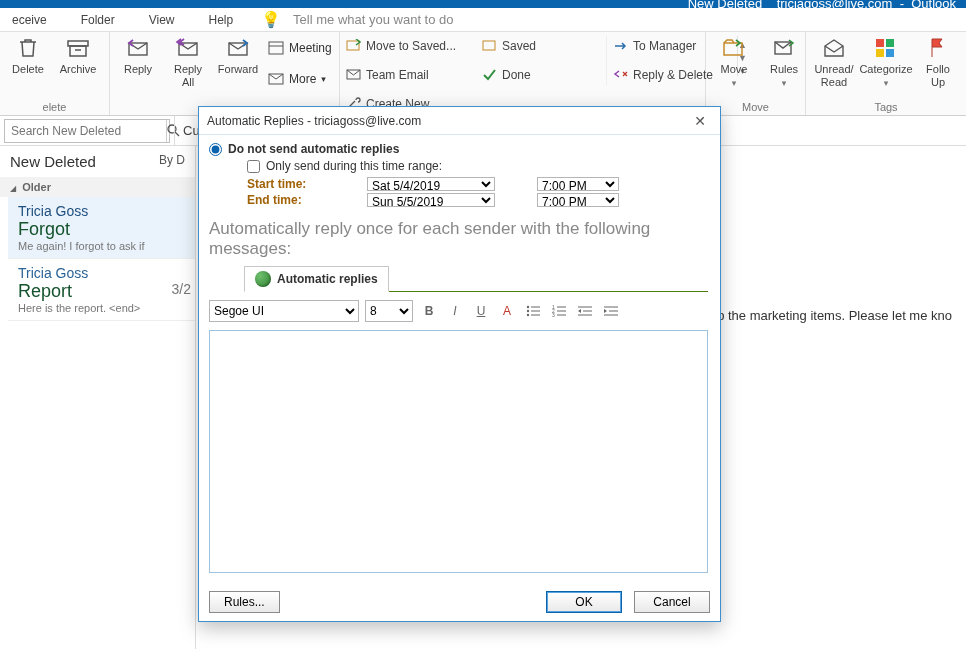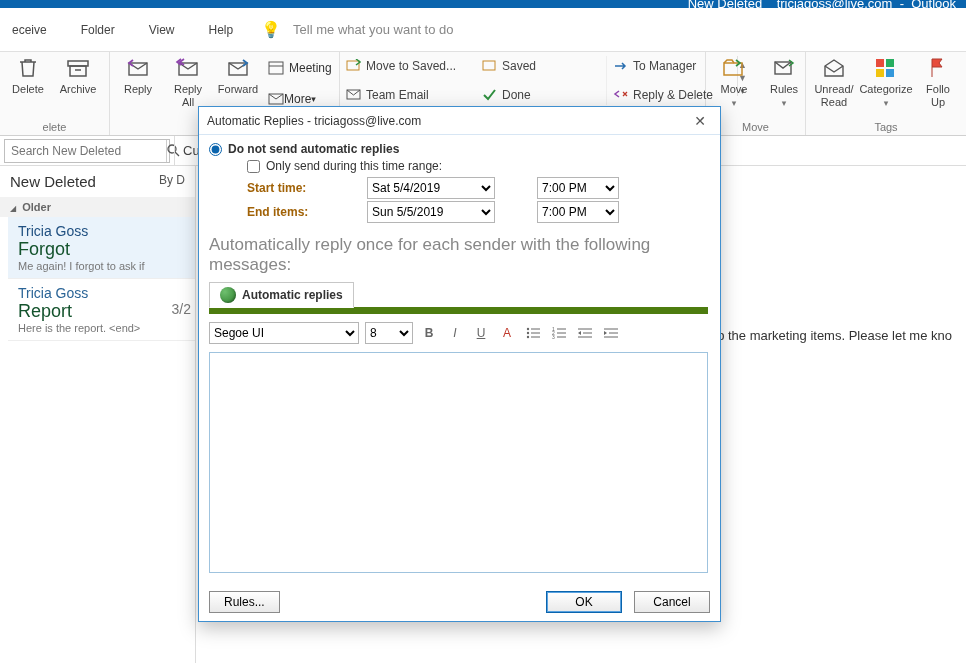--- a/index.html
+++ b/index.html
@@ -1,19 +1,19 @@
 <!DOCTYPE html>
 <html><head>
 <meta charset="utf-8">
 <style>
   * { box-sizing: border-box; margin: 0; padding: 0; }
   body { font-family: "Segoe UI", Tahoma, sans-serif; font-size: 12px; background: #fff; width: 966px; height: 663px; overflow: hidden; position: relative; color: #333; }
   .titlebar { background: #0a64ad; height: 8px; position: relative; }
   .titlebar-labels { position:absolute; right:10px; top:-4px; color:#fff; font-size:13px; white-space:nowrap; }
-  .menubar { display:flex; align-items:center; height:44px; border-bottom:1px solid #e0e0e0; padding:0 6px; gap:22px; color:#444; }
+  .menubar { display:flex; align-items:center; height:24px; border-bottom:1px solid #e0e0e0; padding:0 6px; gap:22px; color:#444; }
   .menubar .menu-item { padding:0 6px; }
   .menubar .bulb { color:#777; font-size:16px; }
   .menubar .tellme { color:#888; font-size:13px; margin-left:-10px;}
   .ribbon { display:flex; height:84px; border-bottom:1px solid #d0d0d0; background:#fafafa; }
   .ribbon .group { display:flex; flex-direction:column; justify-content:space-between; border-right:1px solid #e0e0e0; padding:4px 8px 0 8px;}
   .ribbon .group-body { display:flex; gap:10px; align-items:flex-start; }
   .ribbon .btn { display:flex; flex-direction:column; align-items:center; font-size:11px; color:#444; gap:3px; min-width:40px; }
   .ribbon .btn .ic { width:28px; height:24px; display:flex; align-items:center; justify-content:center; }
   .ribbon .group-label { text-align:center; font-size:11px; color:#757575; padding:2px 0 2px 0; border-top:1px solid transparent;}
   .quicksteps { display:flex; flex-direction:column; gap:13px; font-size:12px; color:#444; padding:2px 6px;}
@@ -43,25 +43,25 @@
   .dlg-title { height:28px; display:flex; align-items:center; justify-content:space-between; padding:0 8px; font-size:12px; color:#333; border-bottom:1px solid #d7e6f4;}
   .dlg-title .close { font-size:14px; color:#555; padding:2px 6px;}
   .dlg-body { padding:6px 12px 10px 10px; flex:1; display:flex; flex-direction:column;}
   .radio-row { display:flex; align-items:center; gap:6px; font-size:12px; padding:1px 0;}
   .radio-row input[type=radio] { accent-color:#0a64ad; }
   .sub { margin-left:38px; }
   .cbrow { display:flex; align-items:center; gap:6px; font-size:12px; margin:2px 0 4px 0; color:#333;}
   .cbrow input[type=checkbox]{ accent-color:#0a64ad; width:13px; height:13px; border:1px solid #999;}
   .timerow { display:flex; align-items:center; gap:10px; font-size:12px; margin:2px 0;}
   .timerow .lbl { width:110px; text-align:left; color:#a16207;font-weight:bold;}
-  .timerow select { font-size:12px; height:22px; border:1px solid #b5b5b5; background:#fff;}
+  .timerow select { font-size:12px; height:14px; border:1px solid #b5b5b5; background:#fff;}
   .timerow .date { width:128px;}
   .timerow .time { width:82px; margin-left:32px;}
   .hint { font-size:17px; color:#888; margin:10px 0 6px 0;}
-  .tab { display:flex; border-bottom:7px solid #4d7c0f;}
+  .tab { display:flex; border-bottom:1px solid #4d7c0f;margin-left:35px;}
   .tabbtn { display:flex; gap:6px; align-items:center; border:1px solid #c7c7c7; border-bottom:1px solid #fff; background:#fff; padding:4px 10px; font-size:12px; font-weight:bold; color:#333; position:relative; top:1px;}
   .globeicon { width:16px; height:16px; background: radial-gradient(circle at 30% 30%, #6fc06f, #2c7d2c); border-radius:50%; box-shadow: inset -1px -1px 2px rgba(0,0,0,.3); position:relative;}
   .fmtbar { display:flex; align-items:center; gap:6px; margin:8px 0;}
   .fmtbar select { font-size:12px; height:22px; border:1px solid #b5b5b5; background:#fff;}
   .fmtbar .fontname { width:150px;}
   .fmtbar .fontsize { width:48px;}
   .fmtbtn { width:20px; height:20px; display:flex; align-items:center; justify-content:center; color:#666; font-size:12px;}
   .editor { flex:1; border:1px solid #9fc3de; background:#fff; }
   .dlg-foot { display:flex; justify-content:space-between; align-items:center; padding:8px 10px;gap:22px;}
   .winbtn { border:1px solid #8a8a8a; background:linear-gradient(#fff,#e9e9e9); font-size:12px; padding:3px 14px; min-width:70px;}
@@ -151,21 +151,21 @@
       <div style="display:flex; flex-direction:column; gap:2px; padding-top:4px;">
         <div style="display:flex; align-items:center; gap:5px; font-size:12px;">
           <span>
             <svg width="16" height="15" viewBox="0 0 16 15">
                 <rect x="1" y="2" width="14" height="12" fill="none" stroke="#555"></rect>
                 <line x1="1" y1="6" x2="15" y2="6" stroke="#555"></line>
               </svg>
           </span>
           <span>Meeting</span>
         </div>
-        <div style="display:flex; align-items:center; font-size:12px; margin-top:14px;">
+        <div style="display:flex; align-items:center; gap:5px; font-size:12px; margin-top:14px;">
           <span>
             <svg width="16" height="15" viewBox="0 0 16 15">
                 <rect x="1" y="3" width="14" height="10" fill="none" stroke="#555"></rect>
                 <path d="M1 3l7 5 7-5" fill="none" stroke="#555"></path>
               </svg>
           </span>
           <span>More</span>
           <span style="font-size:9px;">▾</span>
         </div>
       </div>
@@ -378,21 +378,21 @@
       <label class="cbrow">
         <input type="checkbox" style="">
         <span>Only send during this time range:</span>
       </label>
       <div class="timerow">
         <span class="lbl">Start time:</span>
         <select class="date"><option>Sat 5/4/2019</option></select>
         <select class="time"><option>7:00 PM</option></select>
       </div>
       <div class="timerow">
-        <span class="lbl">End items:</span>
+        <span class="lbl">End time:</span>
         <select class="date"><option>Sun 5/5/2019</option></select>
         <select class="time"><option>7:00 PM</option></select>
       </div>
     </div>
     <div class="hint">Automatically reply once for each sender with the following messages:</div>
     <div class="tab">
       <div class="tabbtn">
         <span class="globeicon"></span>
         <span>Automatic replies</span>
       </div>

